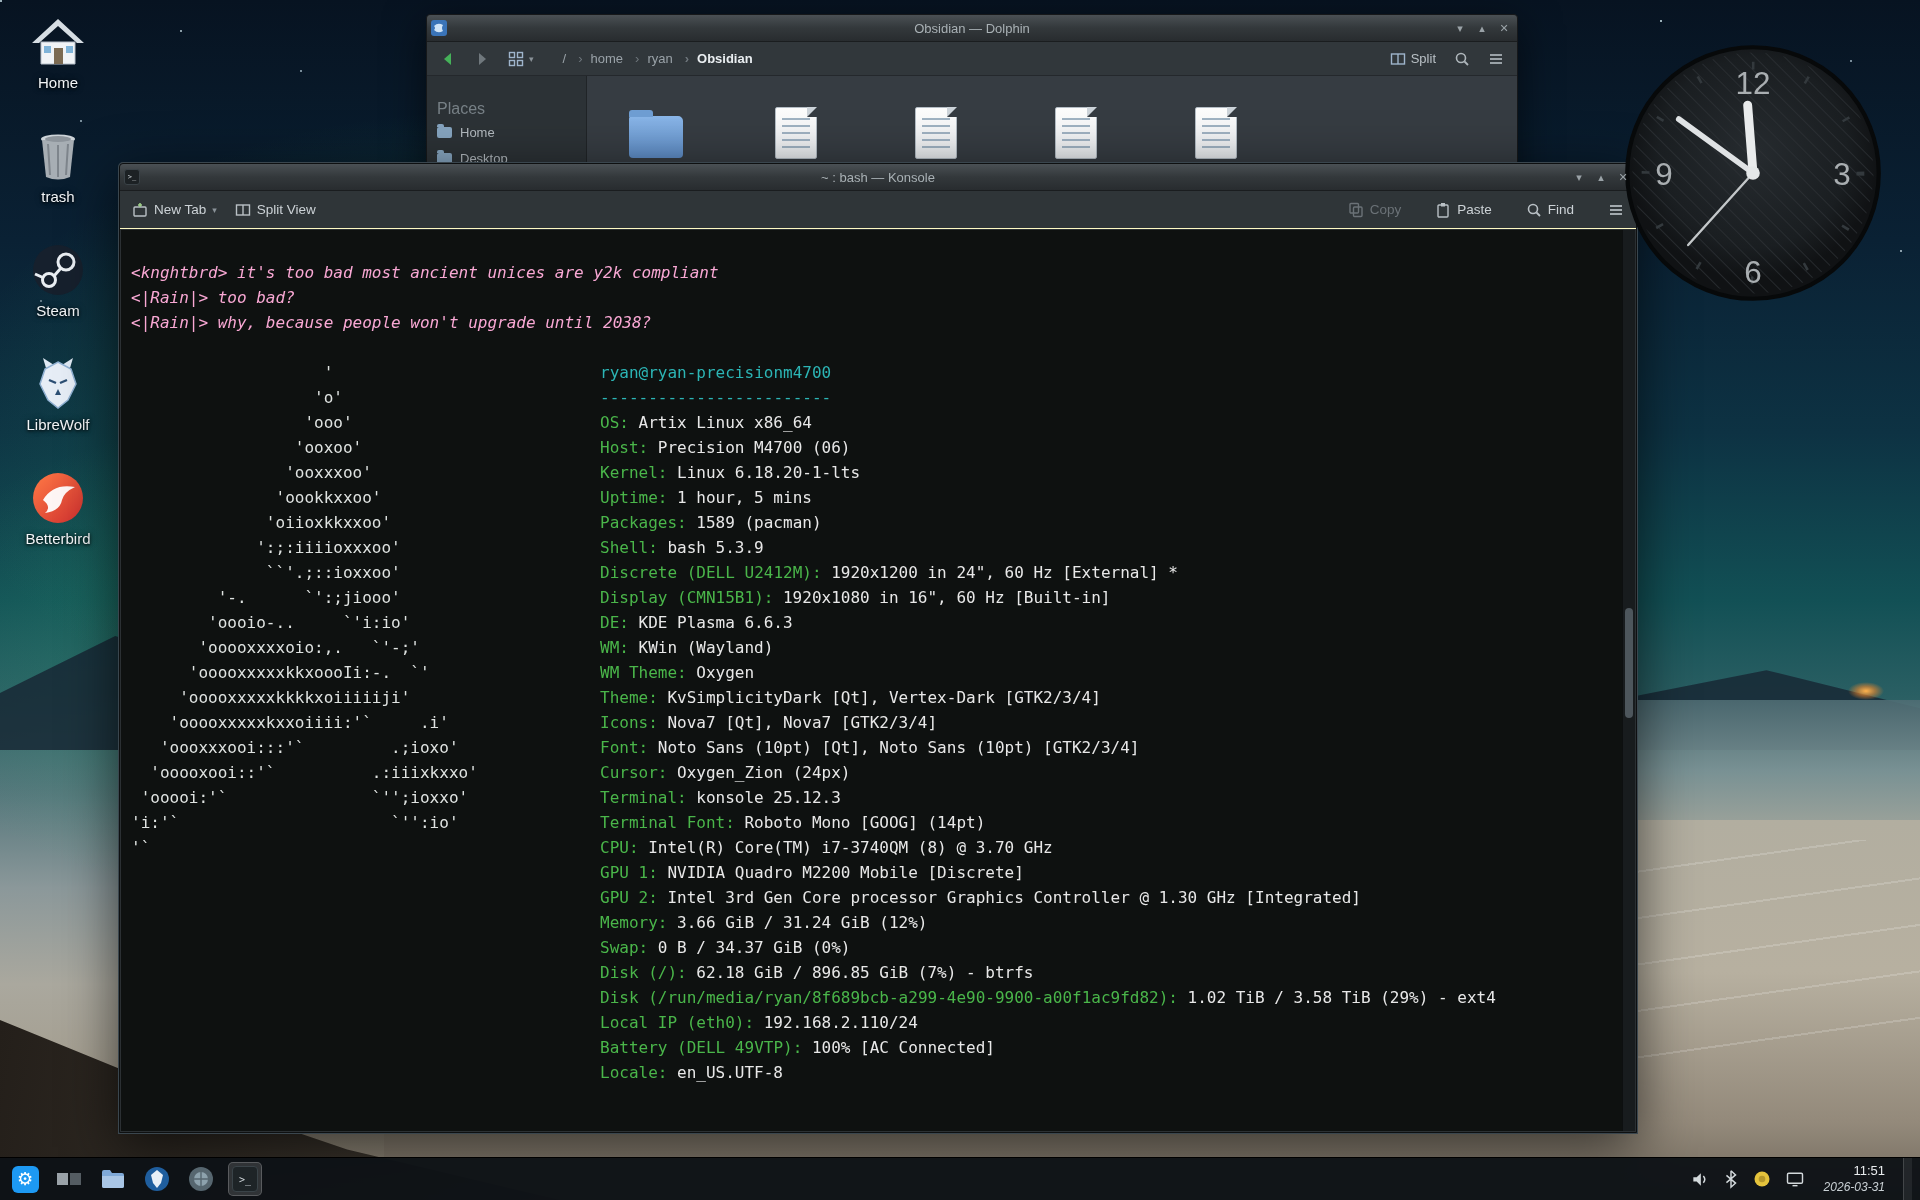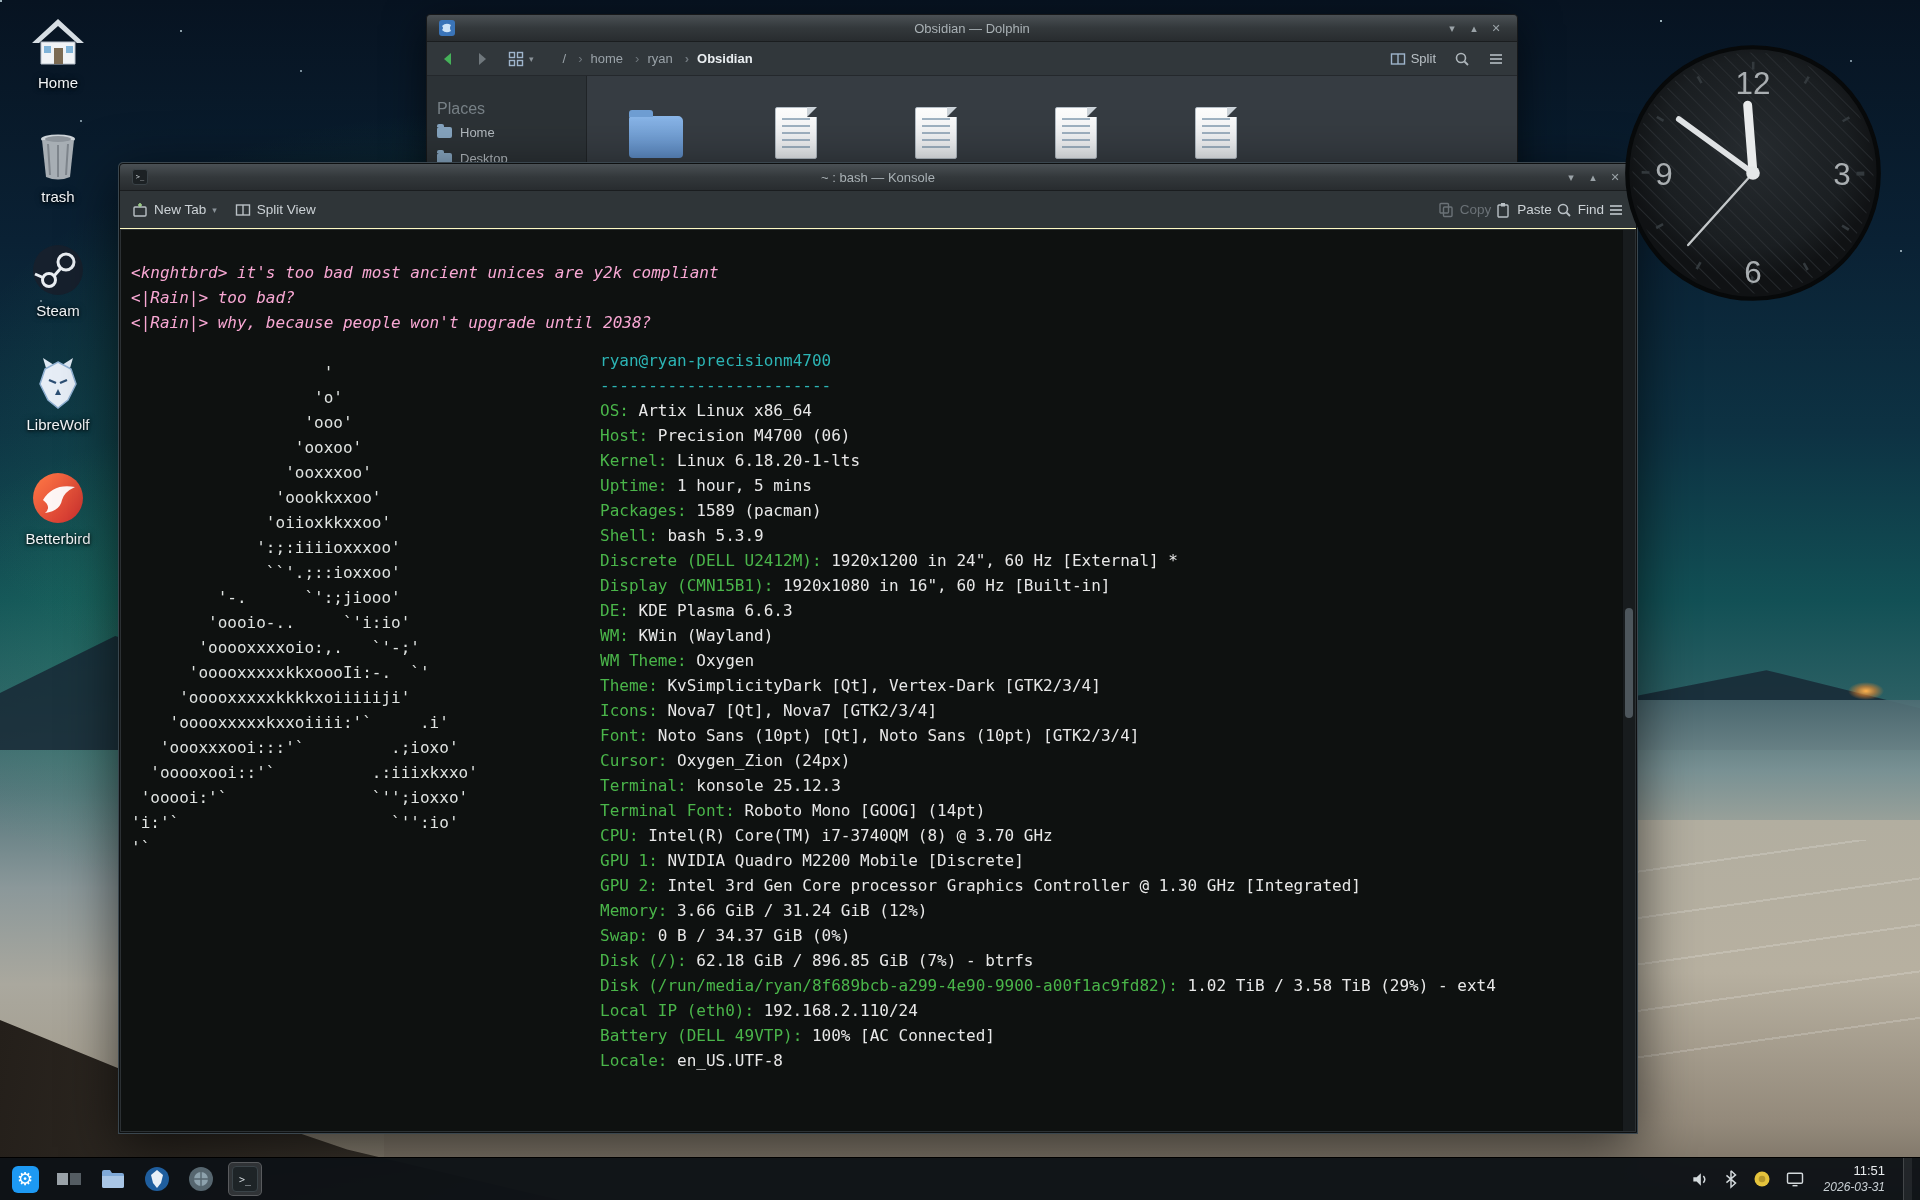--- a/index.html
+++ b/index.html
@@ -31,21 +31,21 @@
   .sunglow { position:absolute; left:1848px; top:682px; width:36px; height:18px; border-radius:50%;
     background:radial-gradient(closest-side, #ffb24d, rgba(255,140,40,.55), transparent); }
 
   
   .dicon { position:absolute; left:12px; width:92px; text-align:center; cursor:default; }
   .dicon svg { display:block; margin:0 auto; }
   .dicon .dlabel { margin-top:4px; font-size:15px; color:#f2f5f7; text-shadow:0 1px 3px rgba(0,0,0,.95),0 0 6px rgba(0,0,0,.6); }
 
   
   .window { position:absolute; border-radius:4px 4px 0 0; }
-  .titlebar { height:27px; display:flex; align-items:center; padding:0 12px; position:relative;
+  .titlebar { height:27px; display:flex; align-items:center; padding:0 4px; position:relative;
     background:linear-gradient(180deg,#4a5054,#33383b 50%,#282c2f); border-bottom:1px solid #1a1d1f;
     border-radius:4px 4px 0 0; }
   .titletext { position:absolute; left:0; right:0; text-align:center; font-size:13px; color:#a9b1b5; pointer-events:none; }
   .wbtns { margin-left:auto; display:flex; gap:4px; z-index:2; }
   .wbtn { width:18px; height:18px; display:flex; align-items:center; justify-content:center; color:#9aa2a7; font-size:11px; }
   .appicon16 { width:16px; height:16px; border-radius:3px; display:flex; align-items:center; justify-content:center; z-index:2; }
 
   
   .dolphin { left:426px; top:14px; width:1092px; height:782px; background:#2e3338;
     border:1px solid #16181a; box-shadow:0 10px 40px rgba(0,0,0,.55); }
@@ -76,28 +76,28 @@
   .dstatus { height:21px; background:#2e3338; border-top:1px solid #202428; display:flex; align-items:center; padding:0 10px; font-size:12px; color:#99a1a7; }
   .dbar { width:150px; height:9px; background:#23272b; border:1px solid #1b1f22; border-radius:2px; margin-left:auto; margin-right:10px; overflow:hidden; }
   .dbarfill { width:7%; height:100%; background:#3daee9; }
 
   
   .konsole { left:119px; top:163px; width:1518px; height:970px; background:#2b3033;
     border:1px solid #0e1011; box-shadow:0 0 0 1px #3a464e, 0 14px 55px rgba(0,0,0,.65); }
   .ktoolbar { height:38px; background:#2f3538; border-bottom:1px solid #fef9c3; display:flex; align-items:center; gap:18px; padding:0 12px; color:#ccd2d6; font-size:13.5px; }
   .kbtn { display:flex; align-items:center; gap:6px; }
   .kbtn.disabled { color:#6b7277; }
-  .kright { margin-left:auto; display:flex; align-items:center; gap:4px; }
+  .kright { margin-left:auto; display:flex; align-items:center; gap:34px; }
   .kterm { position:absolute; left:1px; right:1px; top:66px; bottom:1px; background:rgba(7,10,8,.80);
     font-family:"DejaVu Sans Mono", monospace; font-size:16px; line-height:25px; overflow:hidden; }
   .irc { position:absolute; left:10px; top:30px; }
   .ircline { color:#f9a8d4; white-space:pre;font-style:italic; }
   .art { position:absolute; left:10px; top:130px; color:#dfe3e1; white-space:pre;
     font-family:"DejaVu Sans Mono", monospace; font-size:16px; line-height:25px; }
-  .fetch { position:absolute; left:479px; top:118px; }
+  .fetch { position:absolute; left:479px; top:130px; }
   .fline { white-space:pre; }
   .flabel { color:#4ab64a; }
   .fvalue { color:#e8e8e8; }
   .fvalue:not(:empty) { margin-left:9.6px; }
   .fline.title .flabel, .fline.sep .flabel { color:#2cb5b5; }
   .kscrollbar { position:absolute; top:0; bottom:0; right:0; width:13px; background:rgba(32,37,40,.6); border-left:1px solid rgba(0,0,0,.45); }
   .kthumb { position:absolute; left:2px; right:2px; top:42%; height:110px; border-radius:4px; background:#4d565c; }
 
   
   .clockw { position:absolute; left:1622px; top:42px; width:262px; height:262px; }

